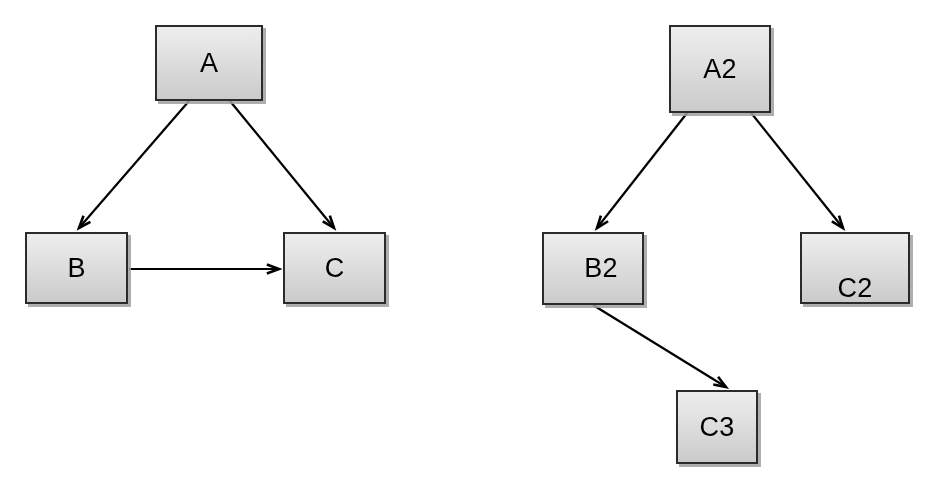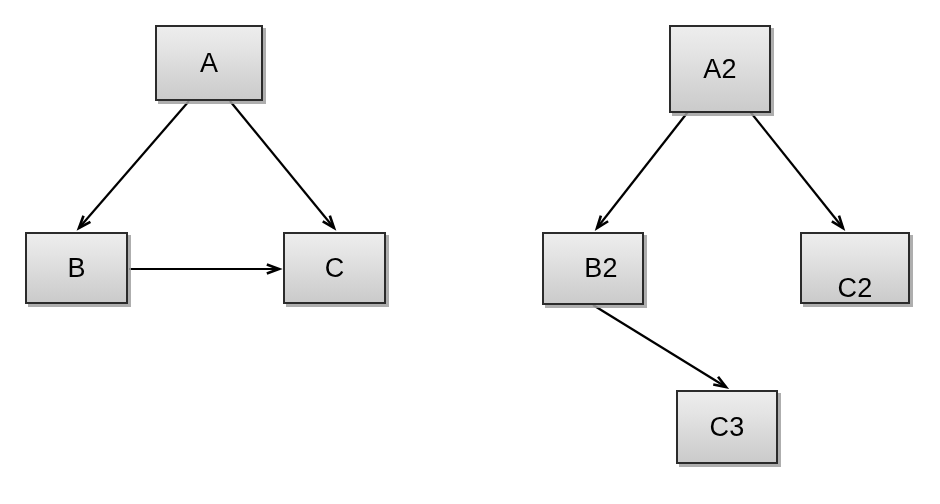--- a/index.html
+++ b/index.html
@@ -93,16 +93,16 @@
     </div>
     <div class="node" style="left: 669px; top: 25px; width: 102px; height: 88px;">
       <span class="node-label">A2</span>
     </div>
     <div class="node" style="left: 542px; top: 232px; width: 102px; height: 73px; padding-left: 16px;">
       <span class="node-label">B2</span>
     </div>
     <div class="node" style="left: 800px; top: 232px; width: 110px; height: 72px; align-items: flex-end;">
       <span class="node-label">C2</span>
     </div>
-    <div class="node" style="left: 676px; top: 390px; width: 102px; height: 74px; align-items: center;">
+    <div class="node" style="left: 676px; top: 390px; width: 82px; height: 74px; align-items: center;">
       <span class="node-label">C3</span>
     </div>
   </div>
 
 </body></html>

